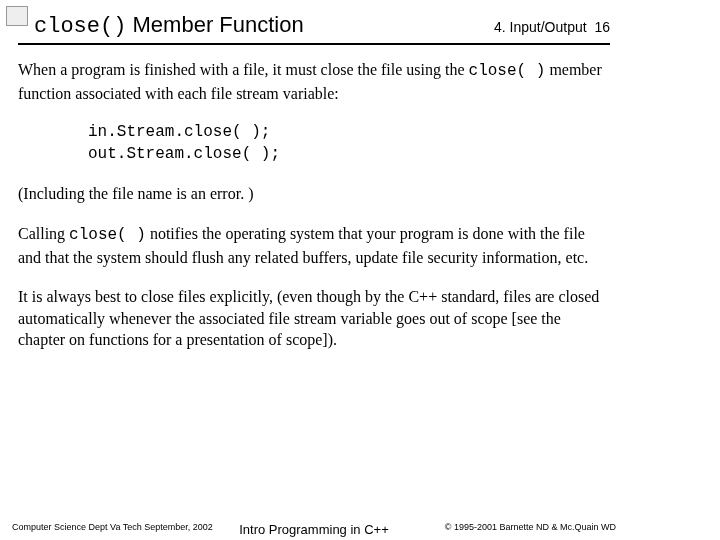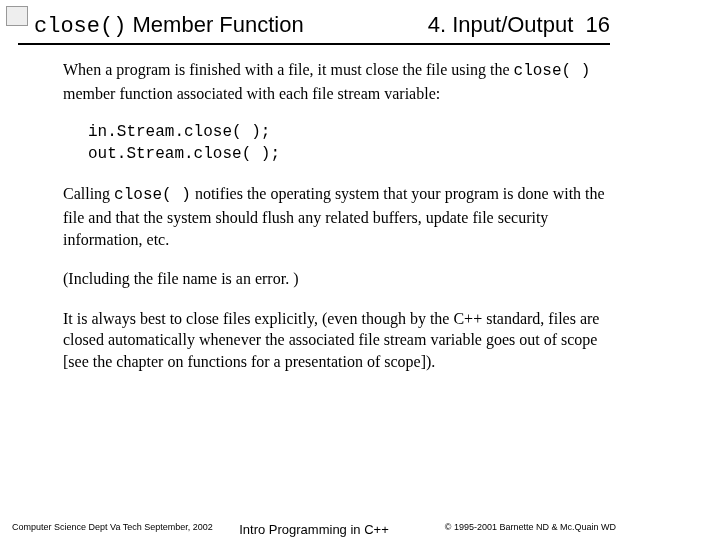--- a/index.html
+++ b/index.html
@@ -2,24 +2,24 @@
 <html><head>
 <meta charset="utf-8">
 <style>
   * { margin: 0; padding: 0; box-sizing: border-box; }
   html, body { width: 720px; height: 540px; font-family: Georgia, 'Times New Roman', serif; background: #fff; }
   .page { width: 628px; height: 540px; position: relative; padding: 12px 18px 0 18px; }
   .tab-indicator { position: absolute; left: 6px; top: 6px; width: 22px; height: 20px; border: 1px solid #999; background: #eee; }
   .header { display: flex; justify-content: space-between; align-items: baseline; margin-left: 16px; margin-bottom: 4px; }
   .title { font-size: 22px; font-family: Arial, Helvetica, sans-serif; }
   .title .mono { font-family: 'Courier New', monospace; }
-  .chapnum { font-size: 22px; font-family: Arial, Helvetica, sans-serif; }
+  .chapnum { font-size: 14px; font-family: Arial, Helvetica, sans-serif; }
   .rule { border-top: 2px solid #000; margin-bottom: 14px; }
   .body { font-size: 16px; line-height: 1.35; }
-  .para { margin-bottom: 18px; margin-left: 45px; }
+  .para { margin-bottom: 18px; }
   .mono-inline { font-family: 'Courier New', monospace; }
   .codeblock { font-family: 'Courier New', monospace; font-size: 16px; margin: 16px 0 18px 70px; white-space: pre; }
   .footer { position: absolute; bottom: 8px; left: 12px; right: 12px; display: flex; justify-content: space-between; font-size: 9px; font-family: Arial, Helvetica, sans-serif; }
   .footer .center { position: absolute; left: 0; right: 0; text-align: center; font-size: 13px; }
   .footer .left, .footer .right { position: relative; z-index: 1; }
 </style>
 </head>
 <body>
 
 <div class="page">
@@ -37,25 +37,25 @@
   <div class="rule"></div>
 
   <div class="body">
     <p class="para">
       <span>When a program is finished with a file, it must close the file using the </span><span class="mono-inline">close( )</span><span> member function associated with each file stream variable:</span>
     </p>
 
     <div class="codeblock">in.Stream.close( );
 out.Stream.close( );</div>
 
+    <p class="para">(Including the file name is an error. )</p>
+
     <p class="para">
       <span>Calling </span><span class="mono-inline">close( )</span><span> notifies the operating system that your program is done with the file and that the system should flush any related buffers, update file security information, etc.</span>
     </p>
-
-    <p class="para">(Including the file name is an error. )</p>
 
     <p class="para">It is always best to close files explicitly, (even though by the C++ standard, files are closed automatically whenever the associated file stream variable goes out of scope [see the chapter on functions for a presentation of scope]).</p>
   </div>
 
   <div class="footer">
     <span class="left">Computer Science Dept Va Tech  September, 2002</span>
     <span class="center">Intro Programming in C++</span>
     <span class="right">© 1995-2001  Barnette ND &amp; Mc.Quain WD</span>
   </div>
 </div>

